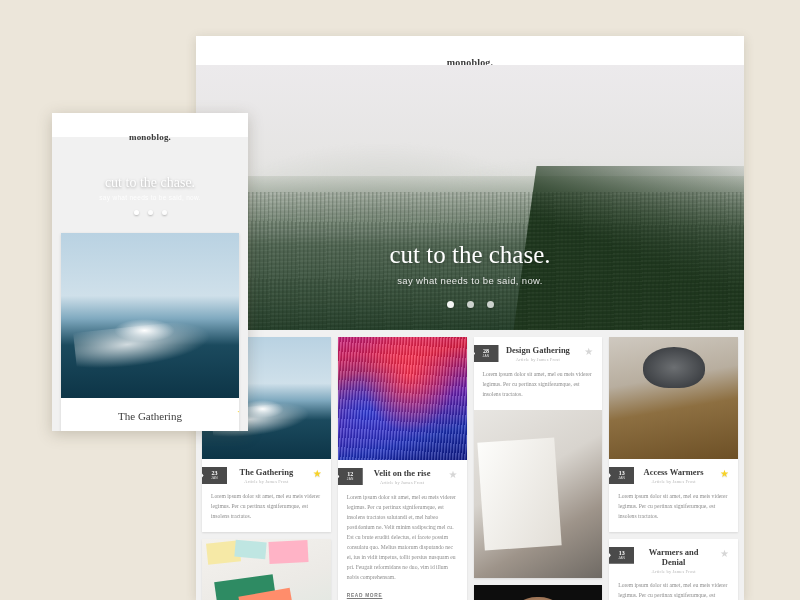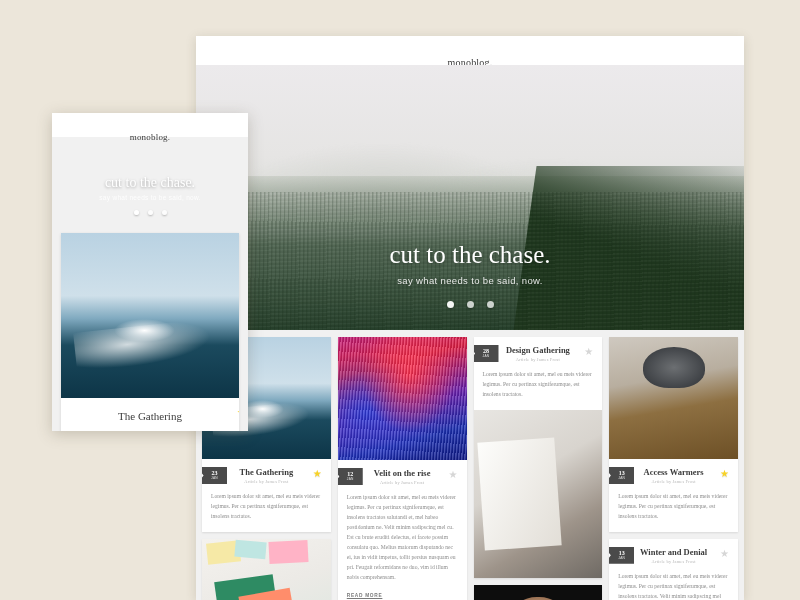--- a/index.html
+++ b/index.html
@@ -19,21 +19,21 @@
     background: #f1f1f1;
     box-shadow: 0 2px 10px rgba(80,70,50,.18);
     overflow: hidden;
   }
   .site-header {
     height: 29px; background: #fff;
     display: flex; align-items: center; justify-content: center;
   }
   .site-header .logo {
     font-family: "Liberation Serif", serif;
-    font-size: 10px; font-weight: normal; color: #3a3a3a;
+    font-size: 10px; font-weight: bold; color: #3a3a3a;
     letter-spacing: .2px;
     margin-top: 24px;
   }
   
   .hero {
     position: relative; height: 265px; overflow: hidden;
     background: #e7e5e6;
   }
   .hero .sky {
     position: absolute; left:0; top:0; right:0; height: 62%;
@@ -337,21 +337,21 @@
             <div class="card-text">Lorem ipsum dolor sit amet, mel eu meis viderer legimus. Per cu pertinax signiferumque, est insolens tractatos.</div>
           </div>
         </div>
         <div class="card">
           <div class="card-body">
             <div class="card-head">
               <div class="ribbon">
                 <span class="d">13</span>
                 <span class="m">JAN</span>
               </div>
-              <div class="card-title">Winter and Denial</div>
+              <div class="card-title">Warmers and Denial</div>
               <div class="card-byline">Article by James Frost</div>
               <div class="star">★</div>
             </div>
             <div class="card-text">Lorem ipsum dolor sit amet, mel eu meis viderer legimus. Per cu pertinax signiferumque, est insolens tractatos. Velit minim sadipscing mel cu. Est cu brute eruditi delectus, ei facete possim.</div>
           </div>
         </div>
       </div>
     </div>
 </div>
 

